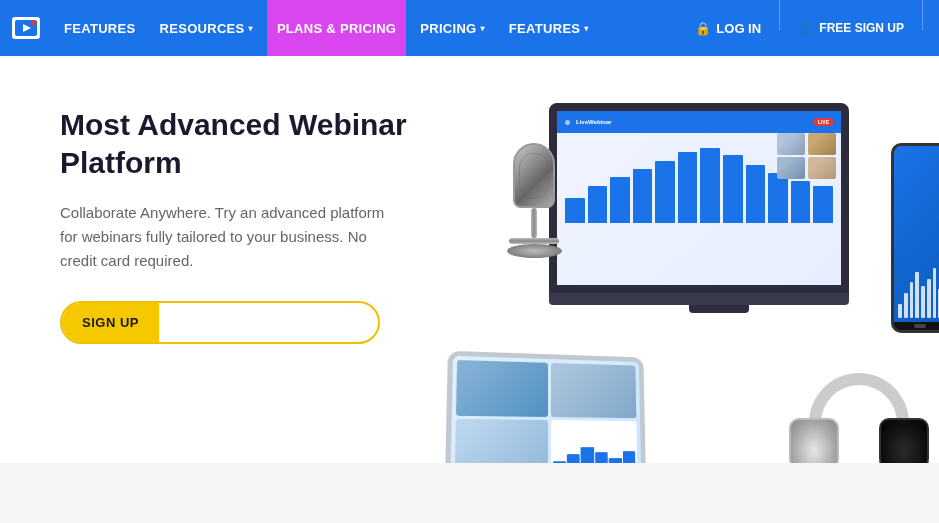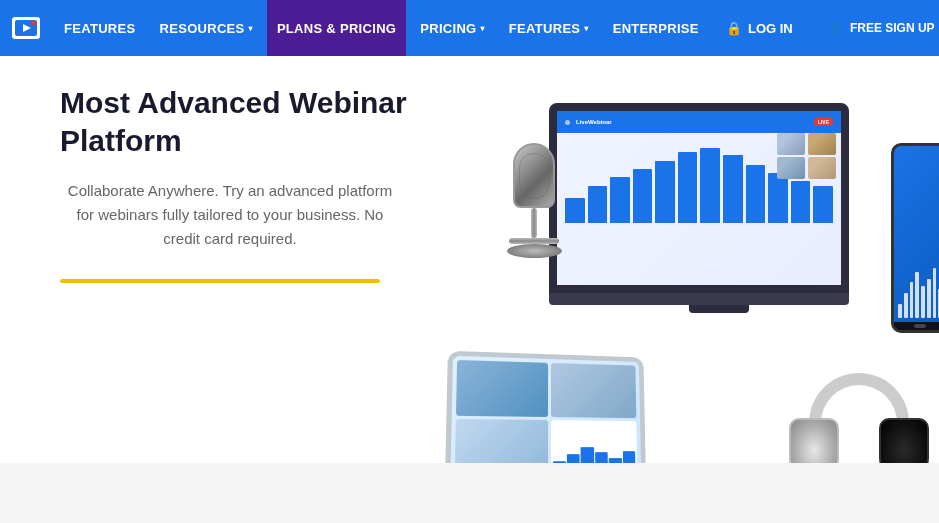--- a/index.html
+++ b/index.html
@@ -35,21 +35,21 @@
       font-weight: 600;
       padding: 0 10px;
       height: 56px;
       display: flex;
       align-items: center;
       cursor: pointer;
       white-space: nowrap;
       text-decoration: none;
       letter-spacing: 0.3px;
     }
-    .nav-item.active { background: #4c1d95; }
+    .nav-item.active { background: #d946ef; }
     .nav-item .arrow {
       font-size: 8px;
       margin-left: 4px;
     }
     .nav-spacer { flex: 1; }
     .nav-divider {
       width: 1px;
       height: 30px;
       background: rgba(255,255,255,0.3);
       margin: 0 4px;
@@ -80,39 +80,38 @@
 
     
     .hero {
       background: #fff;
       height: 467px;
       display: flex;
       position: relative;
       overflow: hidden;
     }
     .hero-left {
-      padding: 28px 0 40px 60px;
+      padding: 50px 0 40px 60px;
       width: 430px;
       z-index: 2;
     }
     .hero-title {
       font-size: 30px;
       font-weight: 800;
       color: #1a1a2e;
       line-height: 1.25;
       margin-bottom: 20px;
       max-width: 350px;
     }
     .hero-subtitle {
       font-size: 15px;
       color: #666;
       line-height: 1.6;
       max-width: 340px;
       margin-bottom: 28px;
-      text-align: center;
     }
     .signup-form {
       display: flex;
       align-items: center;
       gap: 0;
       border: 2px solid #f0c000;
       border-radius: 30px;
       overflow: hidden;
       width: 320px;
       background: white;
@@ -434,21 +433,20 @@
   </a>
   <a class="nav-item active">PLANS &amp; PRICING</a>
   <a class="nav-item">
     <span>PRICING</span>
     <span class="arrow">▾</span>
   </a>
   <a class="nav-item">
     <span>FEATURES</span>
     <span class="arrow">▾</span>
   </a>
-  <a class="nav-item">ENTERPRISE</a>
 
   <div class="nav-spacer"></div>
 
   <div class="nav-login">
     <span style="margin-right:5px; font-size:13px;">🔒</span>
     <span>LOG IN</span>
   </div>
 
   <div class="nav-divider"></div>
 
@@ -460,20 +458,21 @@
   <div class="nav-divider"></div>
 
 </nav>
 
 <div class="hero">
   <div class="hero-left">
     <h1 class="hero-title">Most Advanced Webinar Platform</h1>
     <p class="hero-subtitle">Collaborate Anywhere. Try an advanced platform for webinars fully tailored to your business. No credit card required.</p>
 
     <div class="signup-form">
+      <button class="signup-btn">SIGN UP</button>
     </div>
   </div>
 
   <div class="hero-right">
 
     <div class="laptop">
       <div class="laptop-screen">
         <div class="laptop-screen-inner">
           <div class="laptop-bar">
             <div class="laptop-bar-dot"></div>

